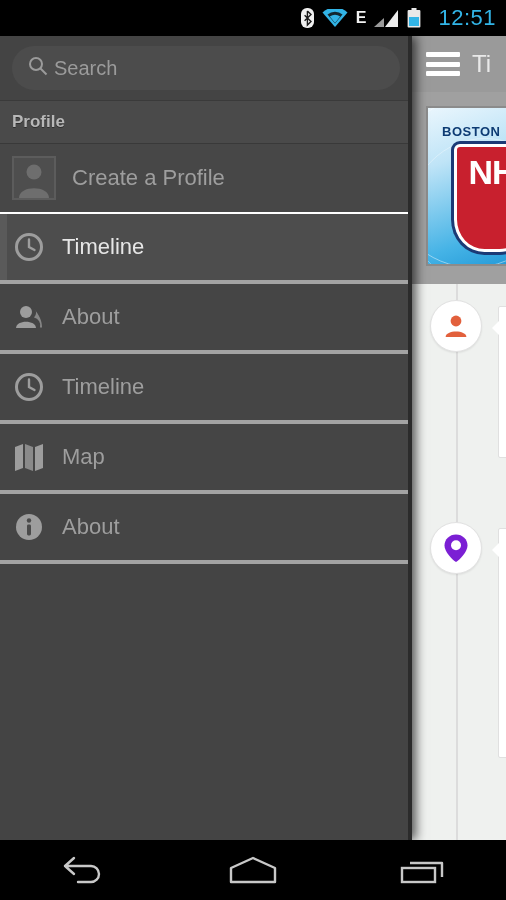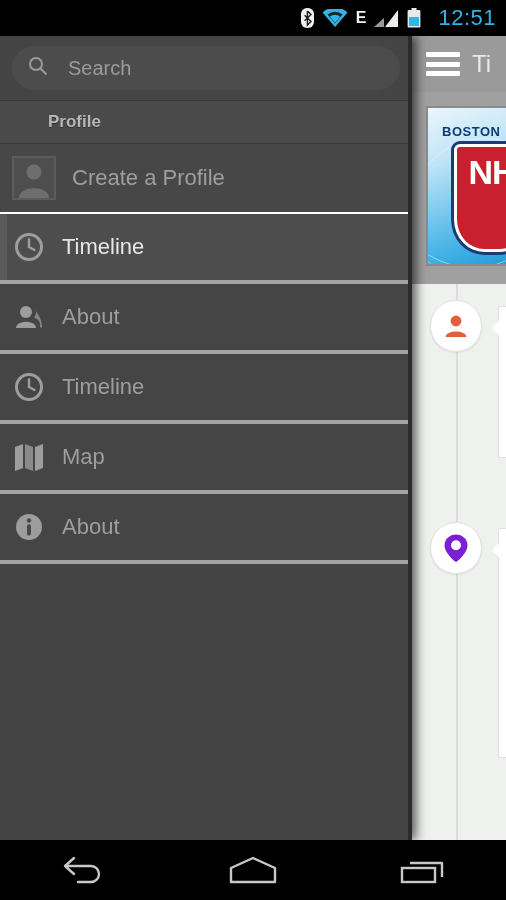--- a/index.html
+++ b/index.html
@@ -95,31 +95,31 @@
     position:absolute; top:0; left:0; width:412px; height:804px;
     background:#444444; box-shadow:4px 0 10px rgba(0,0,0,.65);
     z-index:5;
   }
   #drawer-edge { position:absolute; right:0; top:0; width:4px; height:100%;
     background:#2b2b2b; }
 
   #searchwrap { height:64px; display:flex; align-items:center; padding:0 12px; background:#444; }
   #searchbox {
     flex:1; height:44px; background:#4c4c4c; border-radius:24px;
-    display:flex; align-items:center; padding:0 16px; gap:20px;
+    display:flex; align-items:center; padding:0 16px; gap:6px;
   }
   #search-text { color:#9b9b9b; font-size:20px; }
 
   .section-head {
     height:44px; background:#4a4a4a; border-top:1px solid #3a3a3a;
     border-bottom:1px solid #393939; display:flex; align-items:center;
     padding-left:12px;
   }
   .section-head span { color:#b8b8b8; font-size:17px; font-weight:bold;
-    text-shadow:0 1px 0 #2e2e2e;margin-left:36px; }
+    text-shadow:0 1px 0 #2e2e2e; }
 
   .drawer-row {
     height:70px; display:flex; align-items:center; padding-left:12px;
     gap:16px; border-bottom:4px solid #a3a3a3; background:#454545;
     position:relative;
   }
   .drawer-row.profile { height:70px; background:#474747; border-bottom:2px solid #ffffff; }
   .drawer-row .rowlabel { color:#9e9e9e; font-size:22px; }
   .drawer-row.selected { background:#4d4d4d; }
   .drawer-row.selected .rowlabel { color:#e6e6e6; }

